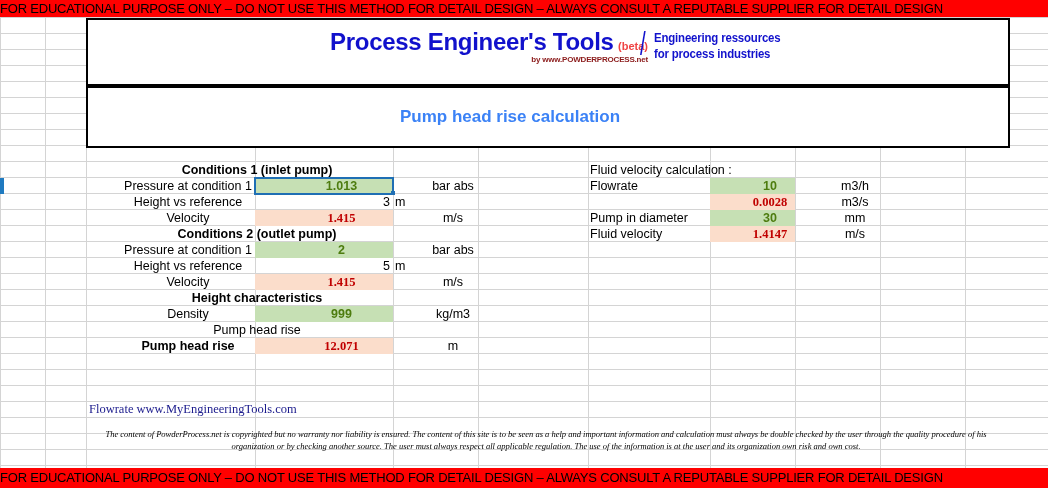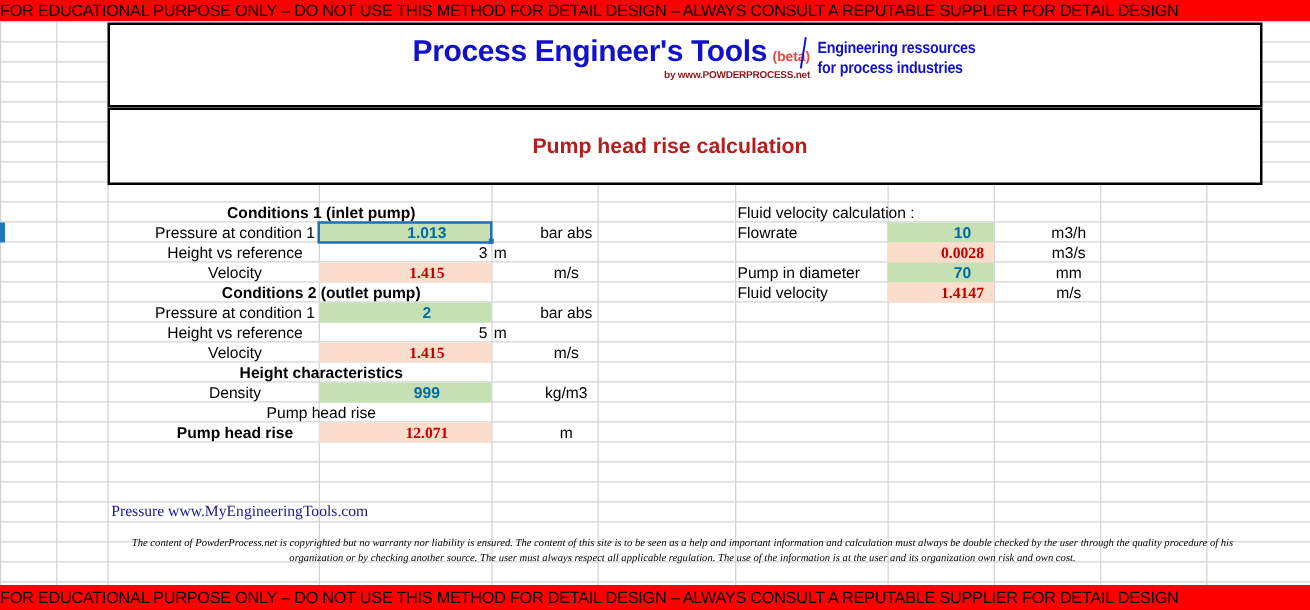--- a/index.html
+++ b/index.html
@@ -65,39 +65,39 @@
     position:absolute;left:566px;top:10px;
     font-size:13px;font-weight:bold;color:#1111cc;
     line-height:16px;
     transform:scaleX(0.88);
     transform-origin:left top;
     letter-spacing:-0.2px;
   }
   #page-title{
     position:absolute;left:86px;top:86px;width:848px;height:62px;
     display:flex;align-items:center;justify-content:center;
-    font-size:17px;font-weight:bold;color:#b91c1c;margin-left:26px;
+    font-size:17px;font-weight:bold;color:#3b82f6;
   }
 
   
   .cell{
     position:absolute;
     box-sizing:border-box;
     font-size:12.5px;
     color:#000000;
     line-height:16px;
     height:16px;
     white-space:nowrap;
     overflow:hidden;
   }
   .c-center{text-align:center;padding-left:35px;}
   .c-left{text-align:left;padding-left:2px;}
   .c-right{text-align:right;padding-right:3px;}
   .bold{font-weight:bold;}
-  .fill-green{background:#c6e0b4;color:#0369a1;font-weight:bold;}
+  .fill-green{background:#c6e0b4;color:#4d7c0f;font-weight:bold;}
   .fill-orange{background:#fbddcb;color:#c00000;font-weight:bold;font-family:Liberation Serif, serif;}
   .selected{
     outline:2px solid #1f6fb4;
     outline-offset:-1px;
     z-index:6;
   }
   .sel-handle{
     position:absolute;width:4px;height:4px;background:#1f6fb4;
     z-index:7;
   }
@@ -225,24 +225,24 @@
       <div class="cell c-center fill-orange" style="left: 255px; top: 338px; width: 138px;">12.071</div>
       <div class="cell c-center" style="left: 393px; top: 338px; width: 85px;">m</div>
       <div class="cell c-left" style="left: 588px; top: 162px; width: 207px;">Fluid velocity calculation :</div>
       <div class="cell c-left" style="left: 588px; top: 178px; width: 122px;">Flowrate</div>
       <div class="cell c-center fill-green" style="left: 710px; top: 178px; width: 85px;">10</div>
       <div class="cell c-center" style="left: 795px; top: 178px; width: 85px;">m3/h</div>
       <div class="cell c-left" style="left: 588px; top: 194px; width: 122px;"></div>
       <div class="cell c-center fill-orange" style="left: 710px; top: 194px; width: 85px;">0.0028</div>
       <div class="cell c-center" style="left: 795px; top: 194px; width: 85px;">m3/s</div>
       <div class="cell c-left" style="left: 588px; top: 210px; width: 122px;">Pump in diameter</div>
-      <div class="cell c-center fill-green" style="left: 710px; top: 210px; width: 85px;">70</div>
+      <div class="cell c-center fill-green" style="left: 710px; top: 210px; width: 85px;">30</div>
       <div class="cell c-center" style="left: 795px; top: 210px; width: 85px;">mm</div>
       <div class="cell c-left" style="left: 588px; top: 226px; width: 122px;">Fluid velocity</div>
       <div class="cell c-center fill-orange" style="left: 710px; top: 226px; width: 85px;">1.4147</div>
       <div class="cell c-center" style="left: 795px; top: 226px; width: 85px;">m/s</div>
     </div>
 
-  <div class="copyright">Pressure www.MyEngineeringTools.com</div>
+  <div class="copyright">Flowrate www.MyEngineeringTools.com</div>
   <div class="disclaimer">The content of PowderProcess.net is copyrighted but no warranty nor liability is ensured. The content of this site is to be seen as a help and important information and calculation must always be double checked by the user through the quality procedure of his organization or by checking another source. The user must always respect all applicable regulation. The use of the information is at the user and its organization own risk and own cost.</div>
 
   <div class="banner bottom">FOR EDUCATIONAL PURPOSE ONLY – DO NOT USE THIS METHOD FOR DETAIL DESIGN – ALWAYS CONSULT A REPUTABLE SUPPLIER FOR DETAIL DESIGN</div>
 </div>
 
 </body></html>

